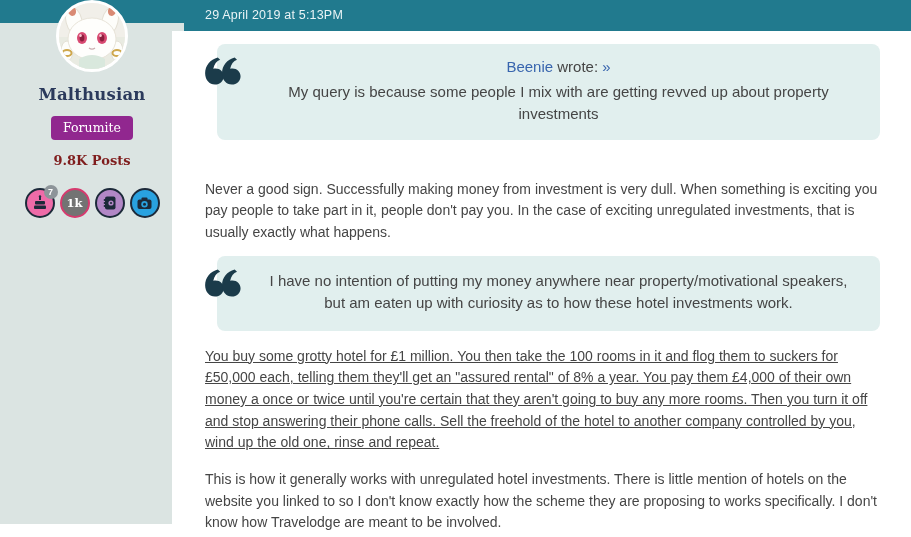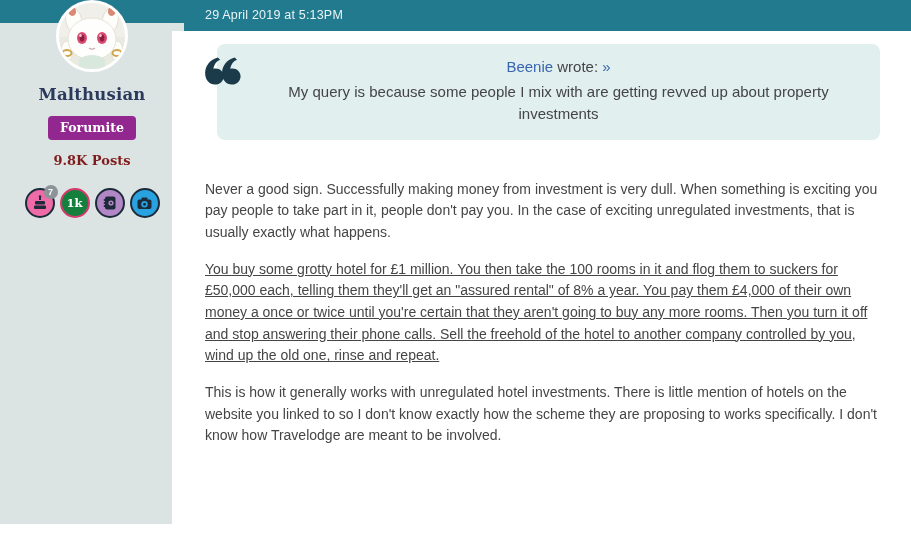--- a/index.html
+++ b/index.html
@@ -15,30 +15,30 @@
 
   
   .sidebar { position:absolute; left:0; top:23px; width:184px; height:501px;
              background:#dbe4e2; text-align:center; }
   .avatar { position:absolute; left:50%; top:-23px; transform:translateX(-50%);
             width:72px; height:72px; border-radius:50%; background:#f4f2ec;
             border:3px solid #ffffff; overflow:hidden; cursor:pointer; }
   .username { margin-top:62px; font-family:"DejaVu Serif", serif; font-weight:bold;
               font-size:16.5px; color:#2b3a5c; letter-spacing:.2px; cursor:pointer; }
   .rolebadge { display:inline-block; margin-top:12px; background:#91278f; color:#ffffff;
-               font-family:"DejaVu Serif", serif; font-weight:bold; font-size:12.5px;
+               font-family:"DejaVu Serif", serif; font-weight:normal; font-size:12.5px;
                padding:4px 12px 5px; border-radius:4px; }
   .postcount { margin-top:13px; font-family:"DejaVu Serif", serif; font-weight:bold;
                font-size:13px; color:#7f1d1d; }
   .badges { margin-top:20px; display:flex; justify-content:center; gap:5px; }
   .cbadge { position:relative; width:30px; height:30px; border-radius:50%;
             display:flex; align-items:center; justify-content:center;
             border:2px solid #1d2a3a; cursor:pointer; }
   .cbadge.pink   { background:#ee6ba8; }
-  .cbadge.crims  { background:#15803d; border-color:#d63a6e;justify-content:center; }
+  .cbadge.crims  { background:#737373; border-color:#d63a6e;justify-content:center; }
   .cbadge.purple { background:#b287c6; }
   .cbadge.blue   { background:#29a2e0; }
   .cbadge .mini { position:absolute; top:-5px; right:-5px; width:14px; height:14px;
                   border-radius:50%; background:#8d9499; color:#ffffff; font-size:9px;
                   font-weight:bold; display:flex; align-items:center; justify-content:center; }
   .cbadge .lbl { color:#ffffff; font-weight:bold; font-size:11.5px;
                  font-family:"DejaVu Serif", serif; }
 
   
   .main { position:absolute; left:172px; top:31px; width:739px; height:506px;
@@ -151,19 +151,26 @@
       <svg class="qmark" viewBox="0 0 40 32">
         <path fill="#1b3b4a" d="M15.5 1.5 C7.5 3.5 2 10 2 18.5 C2 25.5 6.5 30.5 12.5 30.5 C17.8 30.5 21.8 26.6 21.8 21.6 C21.8 16.8 18 13.2 13.2 13.2 C12.4 13.2 11.5 13.35 10.7 13.7 C11.6 8.6 14.2 5.2 18 3.9 Z"></path>
         <path fill="#1b3b4a" d="M33.5 1.5 C25.5 3.5 20 10 20 18.5 C20 25.5 24.5 30.5 30.5 30.5 C35.8 30.5 39.8 26.6 39.8 21.6 C39.8 16.8 36 13.2 31.2 13.2 C30.4 13.2 29.5 13.35 28.7 13.7 C29.6 8.6 32.2 5.2 36 3.9 Z"></path>
       </svg>
       <div class="qline"><a>Beenie</a><span> wrote: </span><a>»</a></div>
       <div>My query is because some people I mix with are getting revved up about property investments</div>
     </div>
 
     <p class="para p1">Never a good sign. Successfully making money from investment is very dull. When something is exciting you pay people to take part in it, people don't pay you. In the case of exciting unregulated investments, that is usually exactly what happens.</p>
 
+    <div class="quote q2">
+      <svg class="qmark" viewBox="0 0 40 32">
+        <path fill="#1b3b4a" d="M15.5 1.5 C7.5 3.5 2 10 2 18.5 C2 25.5 6.5 30.5 12.5 30.5 C17.8 30.5 21.8 26.6 21.8 21.6 C21.8 16.8 18 13.2 13.2 13.2 C12.4 13.2 11.5 13.35 10.7 13.7 C11.6 8.6 14.2 5.2 18 3.9 Z"></path>
+        <path fill="#1b3b4a" d="M33.5 1.5 C25.5 3.5 20 10 20 18.5 C20 25.5 24.5 30.5 30.5 30.5 C35.8 30.5 39.8 26.6 39.8 21.6 C39.8 16.8 36 13.2 31.2 13.2 C30.4 13.2 29.5 13.35 28.7 13.7 C29.6 8.6 32.2 5.2 36 3.9 Z"></path>
+      </svg>
+      <div>I have no intention of putting my money anywhere near property/motivational speakers, but am eaten up with curiosity as to how these hotel investments work.</div>
+    </div>
 
     <p class="para p2">You buy some grotty hotel for £1 million. You then take the 100 rooms in it and flog them to suckers for £50,000 each, telling them they'll get an "assured rental" of 8% a year. You pay them £4,000 of their own money a once or twice until you're certain that they aren't going to buy any more rooms. Then you turn it off and stop answering their phone calls. Sell the freehold of the hotel to another company controlled by you, wind up the old one, rinse and repeat.</p>
     <p class="para p3">This is how it generally works with unregulated hotel investments. There is little mention of hotels on the website you linked to so I don't know exactly how the scheme they are proposing to works specifically. I don't know how Travelodge are meant to be involved.</p>
 
   </div>
 
 </div>
 
 </body></html>

